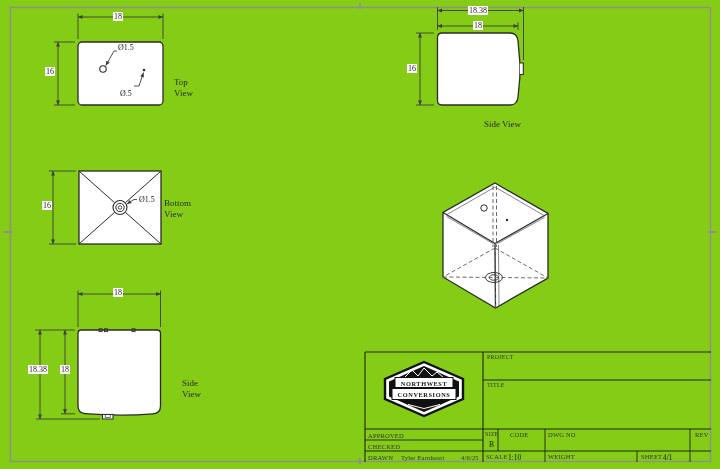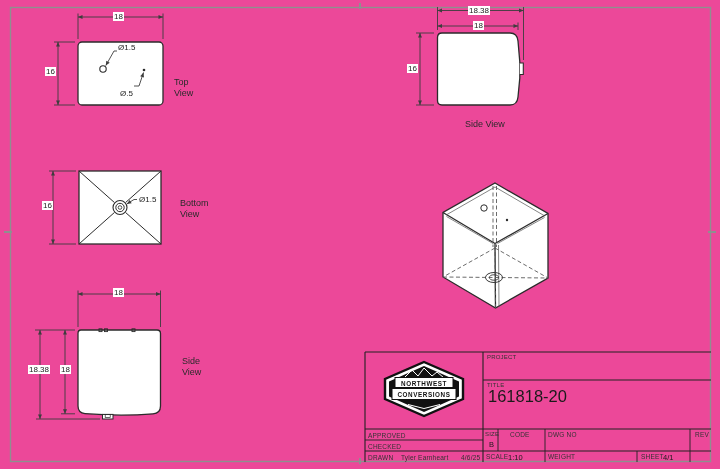--- a/index.html
+++ b/index.html
@@ -1,17 +1,17 @@
 <!DOCTYPE html>
 <html><head>
 <meta charset="utf-8">
 <style>
   html,body{margin:0;padding:0;background:#fff;}
-  .sheet{position:relative;width:720px;height:469px;background:#ec4899;overflow:hidden;
-         font-family:Liberation Sans, sans-serif;color:#222;}
+  .sheet{position:relative;width:720px;height:469px;background:#84cc16;overflow:hidden;
+         font-family:Liberation Serif, serif;color:#222;}
   svg{position:absolute;left:0;top:0;}
   .txt{position:absolute;white-space:nowrap;color:#222;}
   .dim{font-size:8px;background:#fff;padding:0 1px;line-height:9px;}
   .vlabel{font-size:9px;line-height:11px;color:#2a2a2a;}
   .tb-label{font-size:6px;letter-spacing:.2px;color:#333;}
   .tb-label2{font-size:6.5px;letter-spacing:.2px;color:#333;}
   .tb-big{font-size:16.5px;color:#1a1a1a;}
   .tb-val{font-size:7.5px;color:#1a1a1a;}
   .logo-txt{font-size:6.3px;font-weight:bold;letter-spacing:.6px;color:#111;
             text-align:center;line-height:9px;}
@@ -164,34 +164,33 @@
 
 <span class="txt dim" style="left:113px;top:12px;">18</span>
 <span class="txt dim" style="left:45px;top:67px;">16</span>
 <span class="txt dim" style="left:117px;top:43px;">Ø1.5</span>
 <span class="txt dim" style="left:119px;top:89px;">Ø.5</span>
 <span class="txt vlabel" style="left:174px;top:61px;margin-top:16px;"><span>Top</span><br><span>View</span></span>
 
 <span class="txt dim" style="left:468px;top:5.5px;">18.38</span>
 <span class="txt dim" style="left:473px;top:21px;">18</span>
 <span class="txt dim" style="left:407px;top:64px;">16</span>
-<span class="txt vlabel" style="left:465px;top:119px;">Side View</span>
+<span class="txt vlabel" style="left:484px;top:119px;">Side View</span>
 
 <span class="txt dim" style="left:42px;top:201px;">16</span>
 <span class="txt dim" style="left:138px;top:195px;">Ø1.5</span>
-<span class="txt vlabel" style="left:180px;top:198px;"><span>Bottom</span><br><span>View</span></span>
+<span class="txt vlabel" style="left:164px;top:198px;"><span>Bottom</span><br><span>View</span></span>
 
 <span class="txt dim" style="left:113px;top:288px;">18</span>
 <span class="txt dim" style="left:28px;top:365px;">18.38</span>
 <span class="txt dim" style="left:60px;top:365px;">18</span>
-<span class="txt vlabel" style="left:182px;top:356px;"><span>Side</span><br><span>View</span></span>
+<span class="txt vlabel" style="left:182px;top:378px;"><span>Side</span><br><span>View</span></span>
 
 <span class="txt tb-label" style="left:487px;top:354px;">PROJECT</span>
 <span class="txt tb-label" style="left:487px;top:382px;">TITLE</span>
-<span class="txt tb-big" style="left:488px;top:387px;">161818-20</span>
 
 <span class="txt tb-label2" style="left:368px;top:431.5px;">APPROVED</span>
 <span class="txt tb-label2" style="left:368px;top:442.5px;">CHECKED</span>
 <span class="txt tb-label2" style="left:368px;top:453.5px;">DRAWN</span>
 <span class="txt tb-label2" style="left:401px;top:453.5px;">Tyler Earnheart</span>
 <span class="txt tb-label2" style="left:461px;top:453.5px;">4/6/25</span>
 
 <span class="txt tb-label" style="left:485px;top:430.5px;">SIZE</span>
 <span class="txt tb-val" style="left:489px;top:440px;">B</span>
 <span class="txt tb-label2" style="left:510px;top:431px;">CODE</span>

